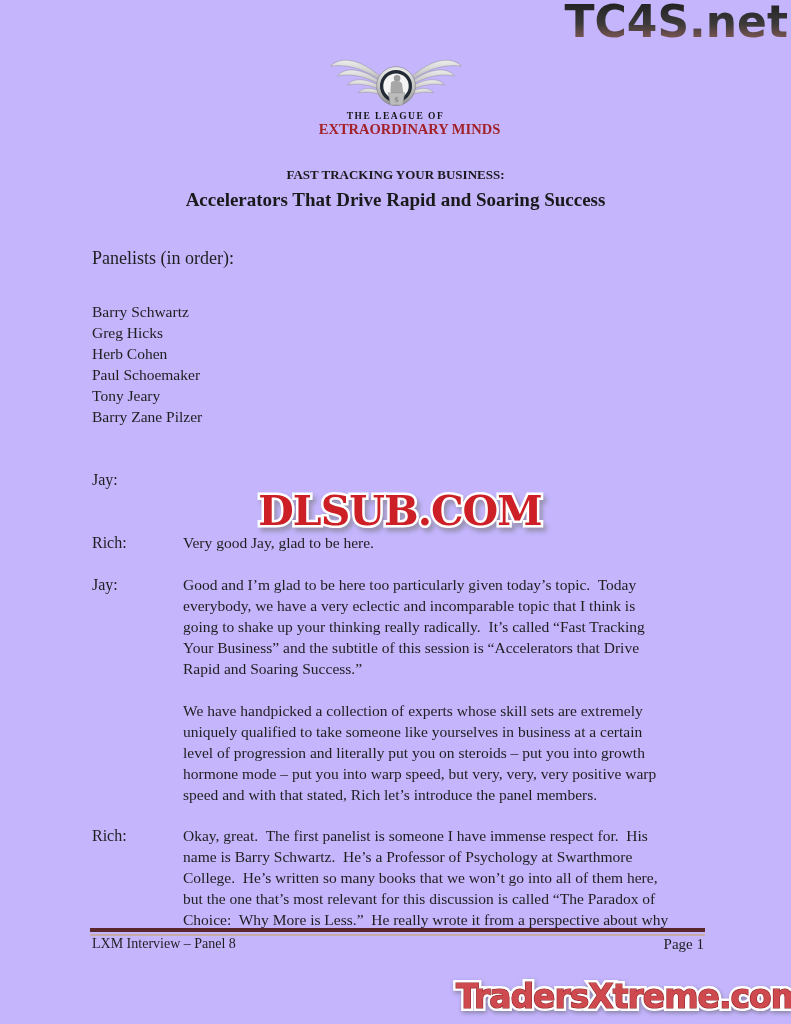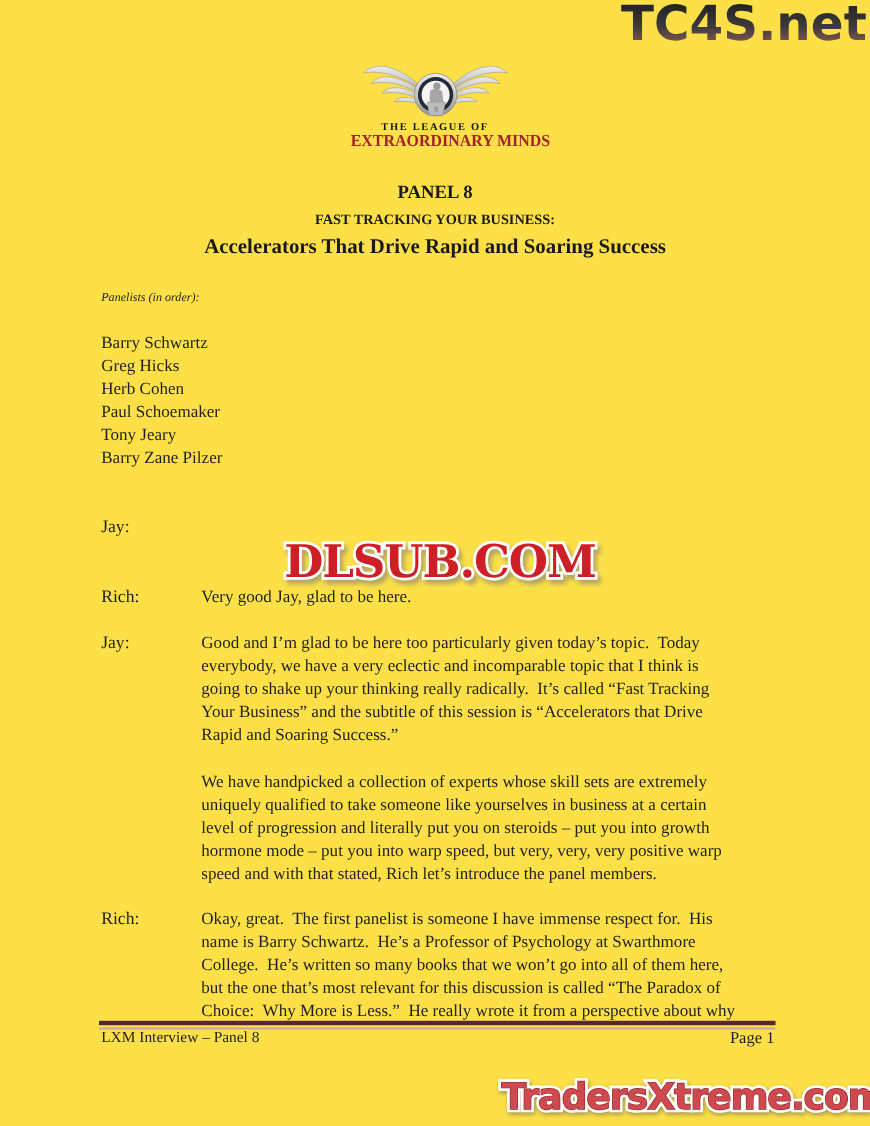--- a/index.html
+++ b/index.html
@@ -1,17 +1,17 @@
 <!DOCTYPE html>
 <html><head>
 <meta charset="utf-8">
 <style>
   html,body{margin:0;padding:0;background:#888;}
   .page{
-    position:relative; width:791px; height:1024px; background:#fde047;
+    position:relative; width:791px; height:1024px; background:#c4b5fd;
     font-family:"Liberation Serif", serif; color:#1f1f1f; overflow:hidden;
     margin:0 auto;
   }
   
   .tc4s{
     position:absolute; top:-4px; right:3px;
     font-family:"DejaVu Sans", sans-serif; font-weight:bold;
     font-size:44px; letter-spacing:0px;
     background:linear-gradient(#232323 15%, #3d3a3a 55%, #95625d 95%);
     -webkit-background-clip:text; background-clip:text; color:transparent;
@@ -26,21 +26,21 @@
   .logo-line2{
     font-family:"Liberation Serif", serif; font-size:14.5px; font-weight:bold;
     color:#a32229; letter-spacing:0px; transform:scaleY(1.05); margin-top:0px;margin-left:28px;
   }
   
   .title{position:absolute; top:162px; left:0; width:791px; text-align:center; color:#1a1a1a;}
   .t1{font-size:17px; font-weight:bold; line-height:25px;}
   .t2{font-size:13px; font-weight:bold; line-height:25px;}
   .t3{font-size:19px; font-weight:bold; line-height:26px;}
   
-  .panelists-heading{position:absolute; top:265px; left:92px; font-size:11px;font-style:italic;}
+  .panelists-heading{position:absolute; top:248px; left:92px; font-size:18px;}
   .panelists-list{position:absolute; top:301px; left:92px; font-size:15.5px; line-height:21px;}
   
   .row{position:absolute; left:92px; width:612px; display:flex;}
   .speaker{width:91px; flex:none; font-size:16px; line-height:21px;}
   .speech{flex:1; font-size:15.5px; line-height:21px; white-space:pre-wrap;}
   
   .dlsub{position:absolute; left:250px; top:483px;}
   .dlsub text{
     font-family:"DejaVu Serif", serif; font-weight:bold; font-size:41px;
     fill:#cd2026; stroke:#ffffff; stroke-width:5px; paint-order:stroke;
@@ -99,21 +99,20 @@
       <circle cx="122" cy="44" r="6" fill="#9b9b9b"></circle>
       <path d="M111 52 C 113 47 129 47 131 54 L 133 70 C 122 77 110 74 110 66 Z" fill="#a7a7a7"></path>
       <path d="M106 70 L 136 70 L 132 92 L 110 92 Z" fill="#bcbcbc" stroke="#8a8a8a" stroke-width="0.8"></path>
       <text x="121" y="86" font-family="DejaVu Serif, serif" font-size="13" font-weight="bold" fill="#8a8a8a" text-anchor="middle">$</text>
     </svg>
     <div class="logo-line1">THE LEAGUE OF</div>
     <div class="logo-line2">EXTRAORDINARY MINDS</div>
   </div>
 
   <div class="title">
-    <div class="t1">PANEL 8</div>
     <div class="t2">FAST TRACKING YOUR BUSINESS:</div>
     <div class="t3">Accelerators That Drive Rapid and Soaring Success</div>
   </div>
 
   <div class="panelists-heading">Panelists (in order):</div>
   <div class="panelists-list">
     <div>Barry Schwartz</div>
     <div>Greg Hicks</div>
     <div>Herb Cohen</div>
     <div>Paul Schoemaker</div>

